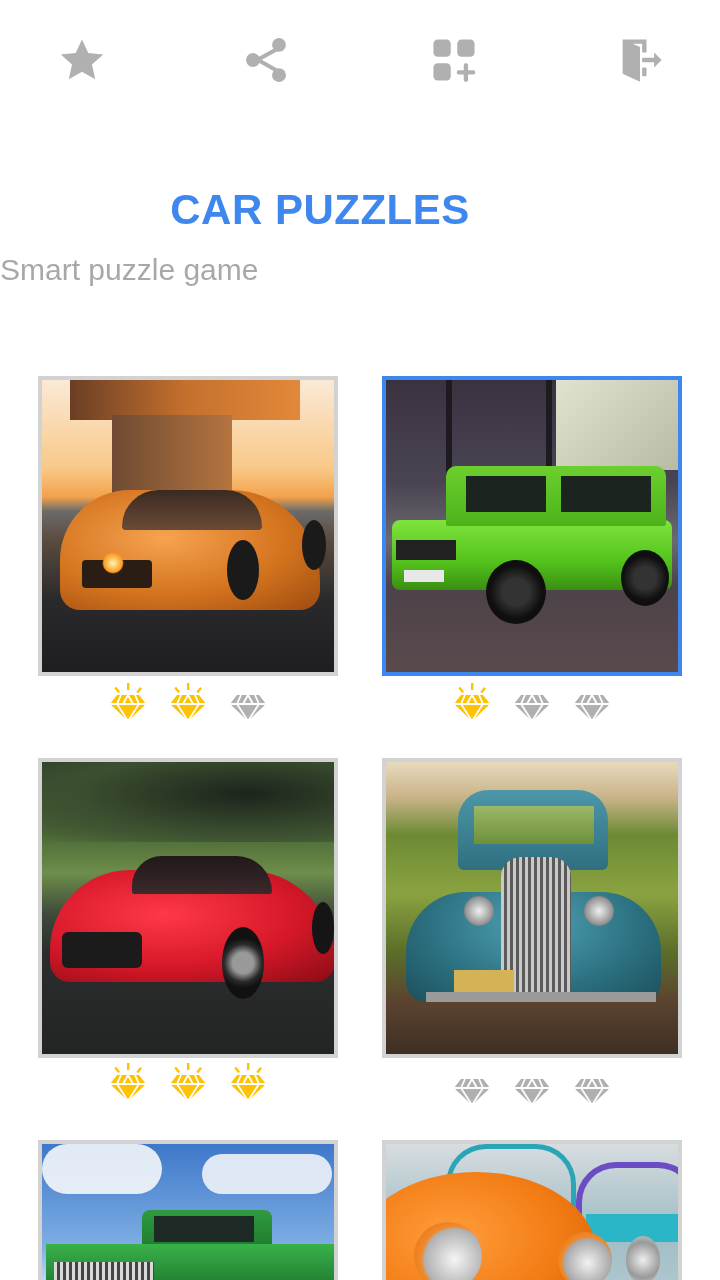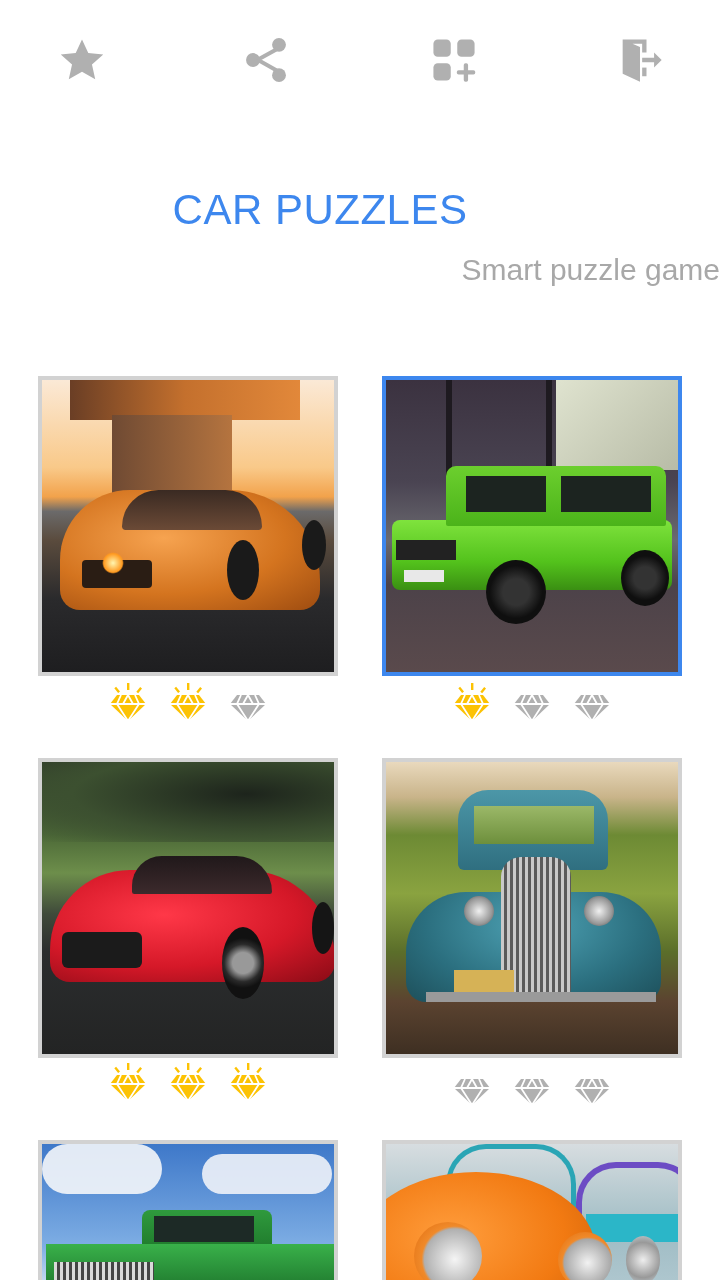--- a/index.html
+++ b/index.html
@@ -1,21 +1,21 @@
 <!DOCTYPE html>
 <html><head>
 <meta charset="utf-8">
 <style>
   html, body { margin:0; padding:0; }
   body { width:720px; height:1280px; overflow:hidden; background:#ffffff; font-family:"Liberation Sans", sans-serif; position:relative; }
   .toolbar { position:absolute; top:30px; left:0; width:720px; height:60px; }
   .tb-btn { position:absolute; top:0; width:60px; height:60px; display:flex; align-items:center; justify-content:center; cursor:pointer; }
   .tb-btn svg { width:52px; height:52px; fill:#b0b0b0; }
-  .title { position:absolute; top:186px; left:0; width:640px; text-align:center; font-size:42px; font-weight:normal; color:#3d87ee; letter-spacing:0.5px; }
-  .subtitle { position:absolute; top:253px; left:0; width:720px; text-align:right; font-size:30px; color:#a8a8a8; }
+  .title { position:absolute; top:186px; left:0; width:640px; text-align:center; font-size:42px; font-weight:bold; color:#3d87ee; letter-spacing:0.5px; }
+  .subtitle { position:absolute; top:253px; left:0; width:720px; text-align:left; font-size:30px; color:#a8a8a8; }
   .card { position:absolute; width:292px; height:292px; border:4px solid #d2d2d2; overflow:hidden; cursor:pointer; }
   .card.selected { border-color:#3d87ee; }
   .photo { position:absolute; inset:0; overflow:hidden; }
   .gems { position:absolute; height:44px; display:flex; justify-content:center; gap:20px; }
   .gem { width:40px; height:40px; }
   .part { position:absolute; }
 </style>
 </head>
 <body>
 

